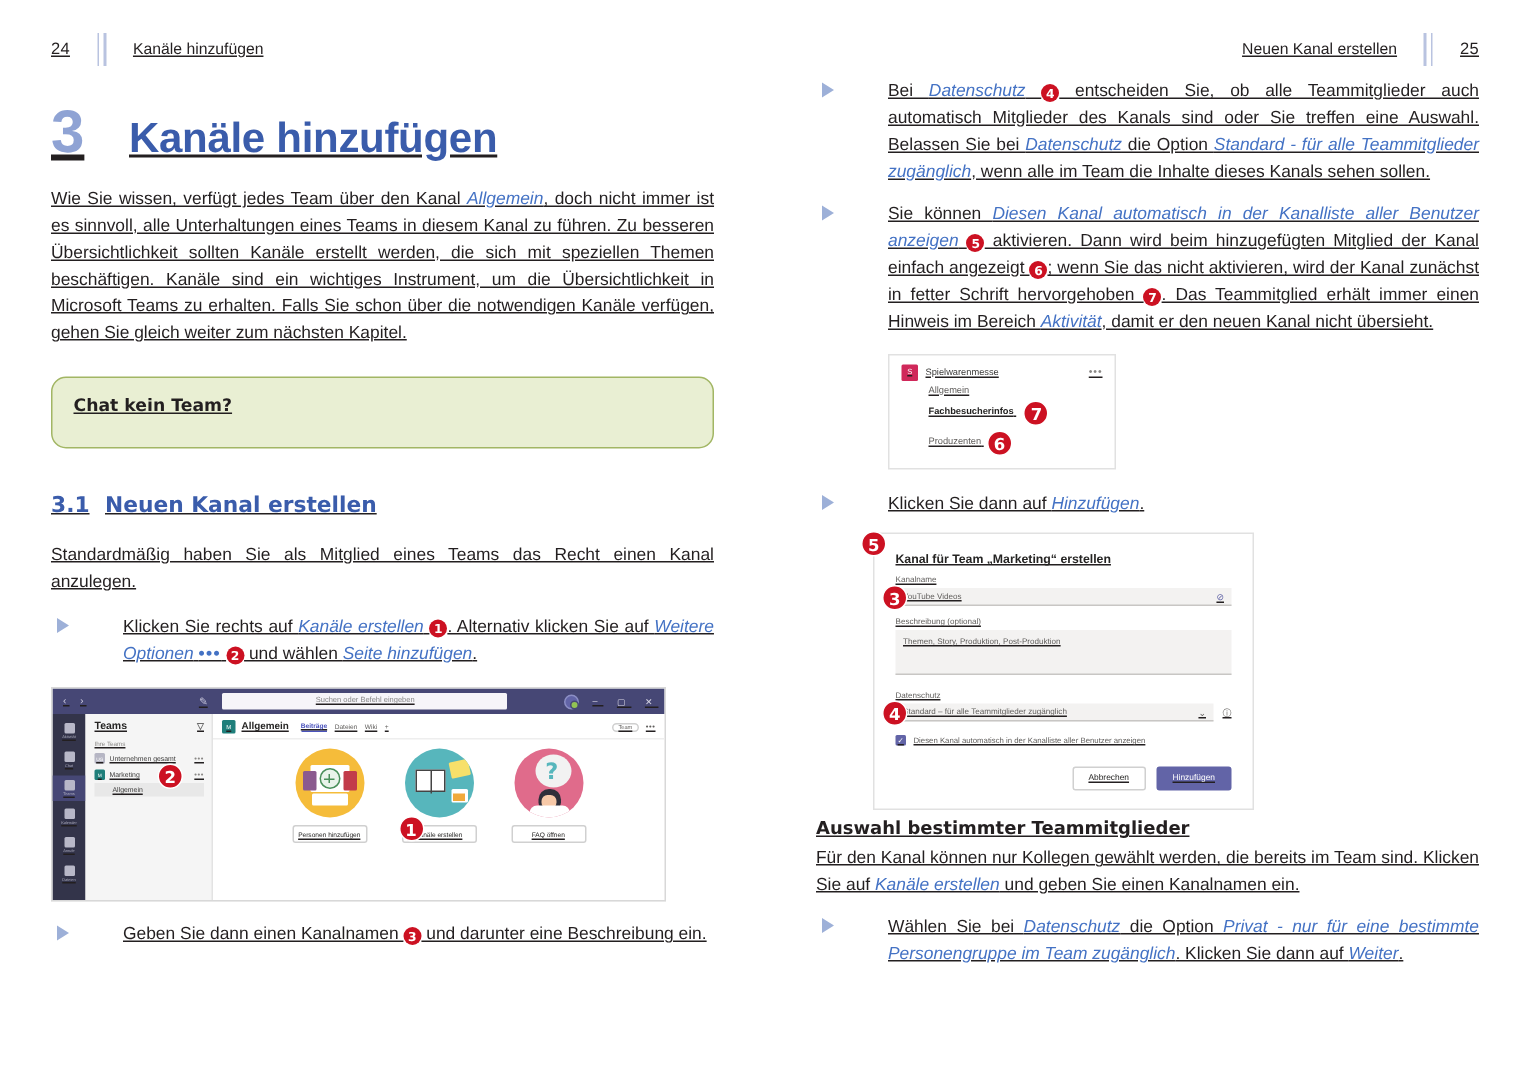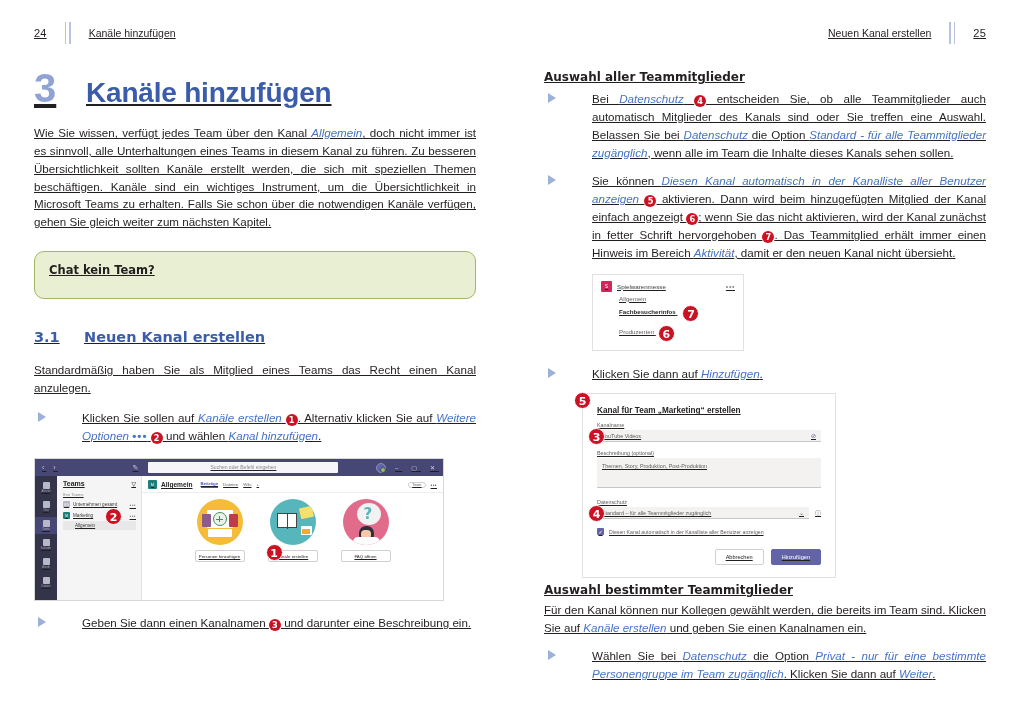--- a/index.html
+++ b/index.html
@@ -57,21 +57,21 @@
     font-family:"DejaVu Sans", sans-serif;
   }
   .callout p {
     margin:0; font-size:11.2px; line-height:1.48; color:#231f20;
     font-family:"DejaVu Sans", sans-serif;
   }
 
   
   h3.sect {
     margin:30px 0 0 0; font-size:14.5px; color:#3a5cab; font-weight:bold;
-    display:flex; gap:14px; align-items:baseline;
+    display:flex; align-items:baseline;
     font-family:"DejaVu Sans", sans-serif;
   }
   h3.sect .sn { width:36px; flex:none; }
 
   h4.subsect {
     margin:0 0 4px 0; font-size:12px; font-weight:bold; color:#231f20;
     font-family:"DejaVu Sans", sans-serif;
   }
 
   
@@ -270,21 +270,21 @@
 
     <h3 class="sect">
       <span class="sn">3.1</span>
       <span>Neuen Kanal erstellen</span>
     </h3>
 
     <p class="body">Standardmäßig haben Sie als Mitglied eines Teams das Recht einen Kanal anzulegen.</p>
 
     <ul class="bl">
       <li>
-        <span class="tri"></span><span>Klicken Sie sollen auf </span><span class="it">Kanäle erstellen</span> <span class="badge">1</span><span>. Alternativ klicken Sie auf </span><span class="it">Weitere Optionen</span> <span class="dots">•••</span> <span class="badge">2</span><span> und wählen </span><span class="it">Kanal hinzufügen</span><span>.</span>
+        <span class="tri"></span><span>Klicken Sie rechts auf </span><span class="it">Kanäle erstellen</span> <span class="badge">1</span><span>. Alternativ klicken Sie auf </span><span class="it">Weitere Optionen</span> <span class="dots">•••</span> <span class="badge">2</span><span> und wählen </span><span class="it">Seite hinzufügen</span><span>.</span>
       </li>
     </ul>
 
     <div class="shot">
 
       <div class="shot-titlebar">
         <span class="tb-nav">‹</span>
         <span class="tb-nav">›</span>
         <span style="margin-left:auto"></span>
         <span class="tb-compose">✎</span>
@@ -416,21 +416,20 @@
 
     <div class="runhead right">
       <span class="runtitle">Neuen Kanal erstellen</span>
       <span class="bars">
           <i></i>
           <i></i>
         </span>
       <span class="folio">25</span>
     </div>
 
-    <h4 class="subsect" style="margin-top:24px">Auswahl aller Teammitglieder</h4>
 
     <ul class="bl" style="margin-top:6px">
       <li>
         <span class="tri"></span><span>Bei </span><span class="it">Datenschutz</span> <span class="badge">4</span><span> entscheiden Sie, ob alle Teammitglieder auch automatisch Mitglieder des Kanals sind oder Sie treffen eine Auswahl. Belassen Sie bei </span><span class="it">Datenschutz</span><span> die Option </span><span class="it">Standard - für alle Teammitglieder zugänglich</span><span>, wenn alle im Team die Inhalte dieses Kanals sehen sollen.</span>
       </li>
       <li>
         <span class="tri"></span><span>Sie können </span><span class="it">Diesen Kanal automatisch in der Kanalliste aller Benutzer anzeigen</span> <span class="badge">5</span><span> aktivieren. Dann wird beim hinzugefügten Mitglied der Kanal einfach angezeigt </span><span class="badge">6</span><span>; wenn Sie das nicht aktivieren, wird der Kanal zunächst in fetter Schrift hervorgehoben </span><span class="badge">7</span><span>. Das Teammitglied erhält immer einen Hinweis im Bereich </span><span class="it">Aktivität</span><span>, damit er den neuen Kanal nicht übersieht.</span>
       </li>
     </ul>
 

